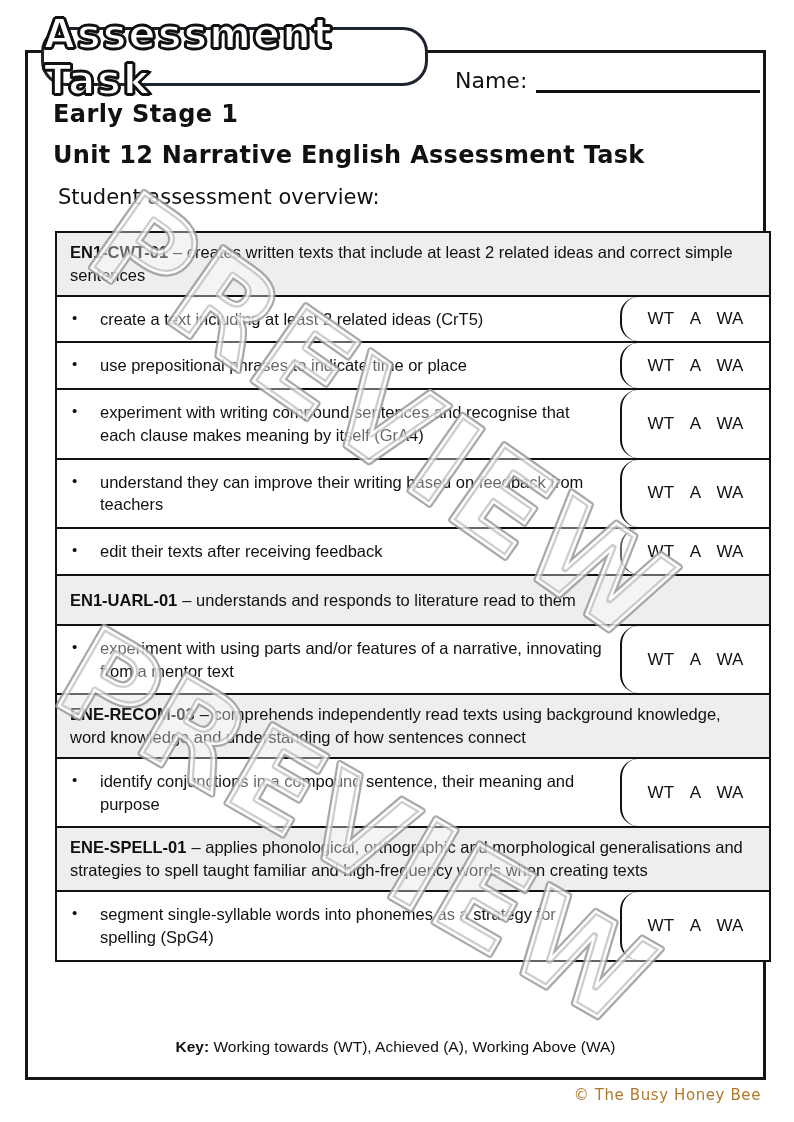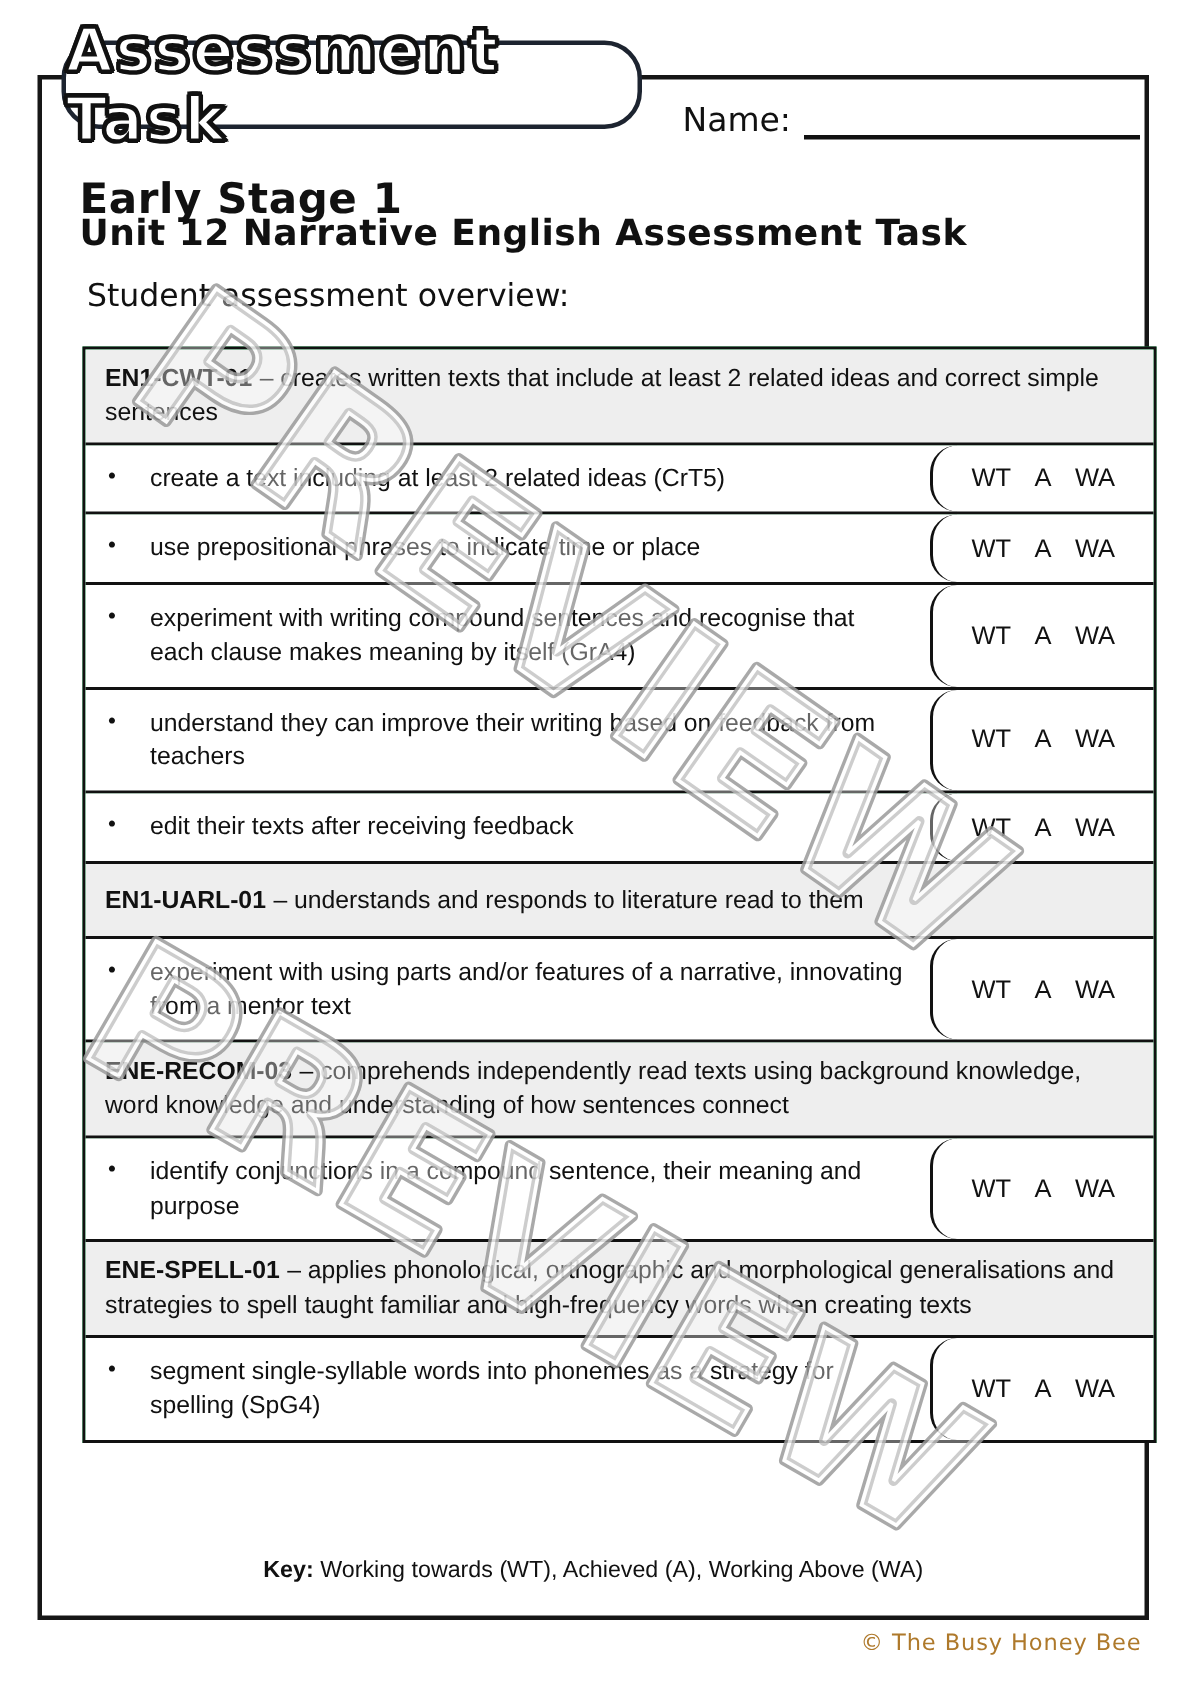--- a/index.html
+++ b/index.html
@@ -22,22 +22,22 @@
     color:#ffffff; letter-spacing:2px; -webkit-text-stroke:2px #111;
     text-shadow:-2px 0 #111, 2px 0 #111, 0 -2px #111, 0 2px #111,
                 -1.4px -1.4px #111, 1.4px -1.4px #111, -1.4px 1.4px #111, 1.4px 1.4px #111;
   }
   
   .name-row { position:absolute; left:455px; top:66px; z-index:2;
     font-family:"DejaVu Sans", sans-serif; font-size:22px; }
   .name-line { display:inline-block; width:224px; height:24px;
     border-bottom:3px solid #111; margin-left:9px; vertical-align:bottom; }
   
-  .h1 { position:absolute; left:53px; top:116px; font-family:"DejaVu Sans", sans-serif;
-    font-weight:bold; font-size:28px; letter-spacing:0.4px; }
+  .h1 { position:absolute; left:53px; top:100px; font-family:"DejaVu Sans", sans-serif;
+    font-weight:bold; font-size:24px; letter-spacing:0.4px; }
   .h2 { position:absolute; left:53px; top:141px; font-family:"DejaVu Sans", sans-serif;
     font-weight:bold; font-size:24px; letter-spacing:0.3px; }
   .overview { position:absolute; left:58px; top:185px; font-family:"DejaVu Sans", sans-serif;
     font-size:21px; }
   
   .atable { position:absolute; left:55px; top:231px; width:716px;
     border:2px solid #111; box-sizing:border-box; z-index:1; background:#22c55e; }
   .atable > :last-child { border-bottom:none; }
   .t-section {
     background:#eeeeee; border-bottom:2px solid #111; padding:8px 13px;

